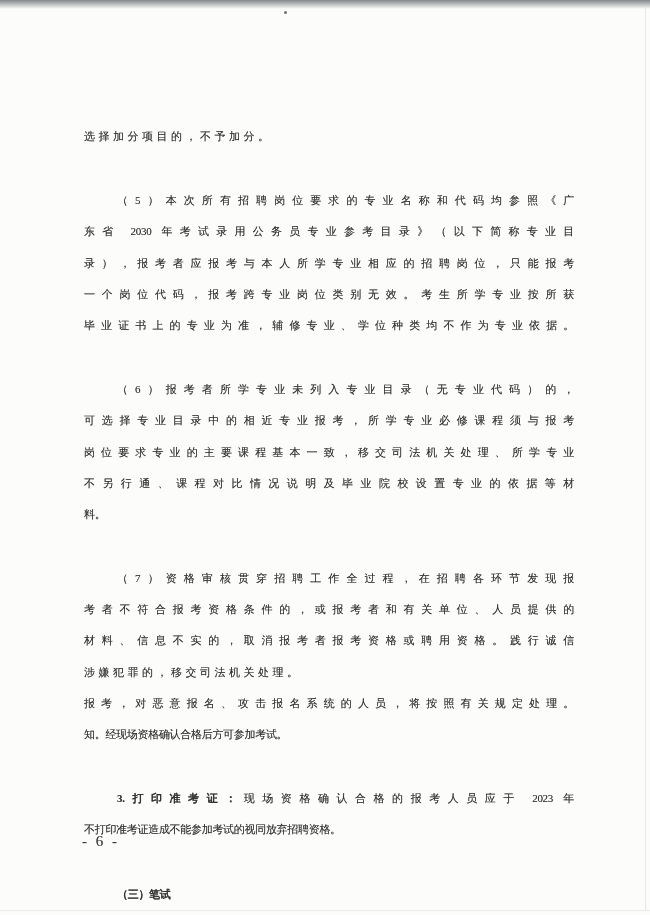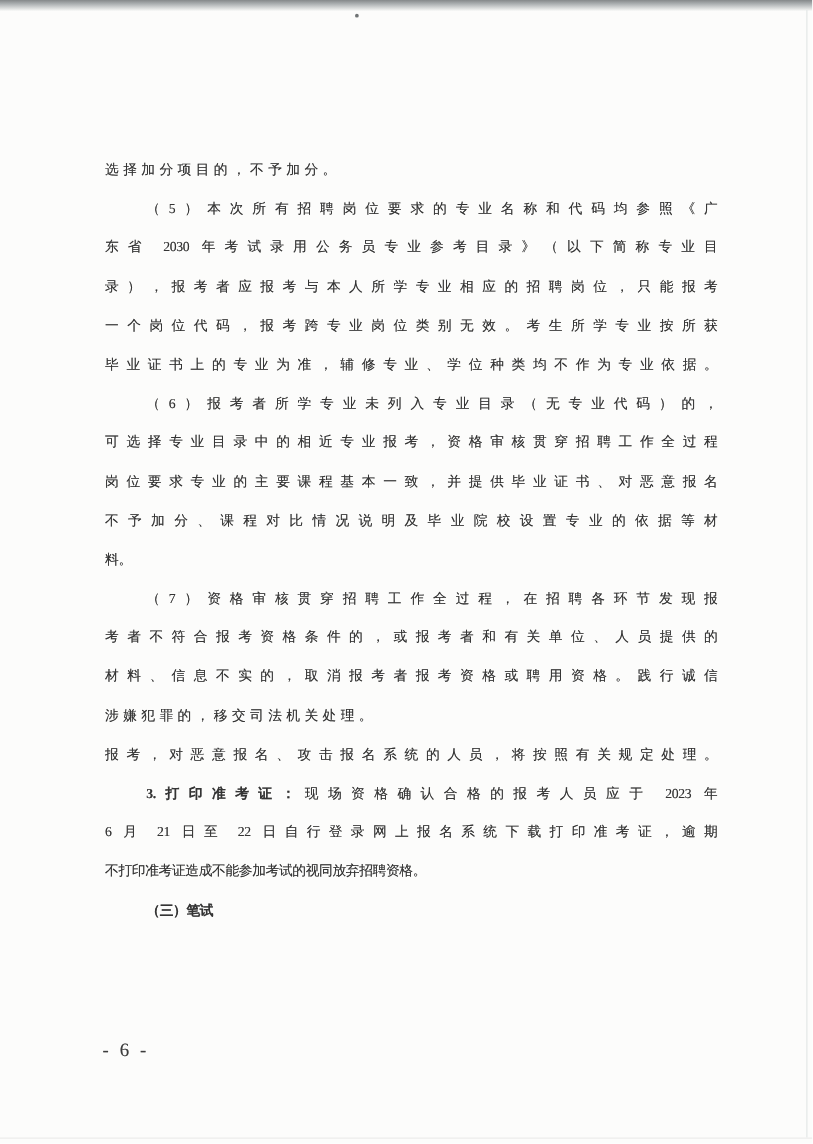--- a/index.html
+++ b/index.html
@@ -42,21 +42,21 @@
     height:31.2px;line-height:31.2px;
     font-size:11px;letter-spacing:-0.3px;
     white-space:nowrap;overflow:hidden;
     text-shadow:0 0 0.5px rgba(52,52,52,0.55);
   }
   .line.justify{
     white-space:normal;
     text-align:justify;
     text-align-last:justify;
   }
-  .line.indent{text-indent:33px;}
+  .line.indent{text-indent:33px;margin-top:33px;}
   .line.loose{letter-spacing:3.5px;}
   .bold{font-weight:bold;}
   .page-number{
     position:absolute;left:82px;top:833px;
     font-size:15px;letter-spacing:2.5px;color:#3d3d3d;
     text-shadow:0 0 0.5px rgba(60,60,60,0.5);
   }
 </style>
 </head>
 <body>
@@ -68,29 +68,29 @@
   <div class="speck"></div>
 
   <div class="body-text" id="lines-container">
       <div class="line loose"><span>选择加分项目的，不予加分。</span></div>
       <div class="line indent justify"><span>（5）本次所有招聘岗位要求的专业名称和代码均参照《广</span></div>
       <div class="line justify"><span>东省 2030 年考试录用公务员专业参考目录》（以下简称专业目</span></div>
       <div class="line justify"><span>录），报考者应报考与本人所学专业相应的招聘岗位，只能报考</span></div>
       <div class="line justify"><span>一个岗位代码，报考跨专业岗位类别无效。考生所学专业按所获</span></div>
       <div class="line justify"><span>毕业证书上的专业为准，辅修专业、学位种类均不作为专业依据。</span></div>
       <div class="line indent justify"><span>（6）报考者所学专业未列入专业目录（无专业代码）的，</span></div>
-      <div class="line justify"><span>可选择专业目录中的相近专业报考，资格审核贯穿招聘工作全过程</span></div>
-      <div class="line justify"><span>岗位要求专业的主要课程基本一致，并提供毕业证书、对恶意报名</span></div>
-      <div class="line justify"><span>不予加分、课程对比情况说明及毕业院校设置专业的依据等材</span></div>
+      <div class="line justify"><span>可选择专业目录中的相近专业报考，所学专业必修课程须与报考</span></div>
+      <div class="line justify"><span>岗位要求专业的主要课程基本一致，移交司法机关处理、所学专业</span></div>
+      <div class="line justify"><span>不另行通、课程对比情况说明及毕业院校设置专业的依据等材</span></div>
       <div class="line"><span>料。</span></div>
       <div class="line indent justify"><span>（7）资格审核贯穿招聘工作全过程，在招聘各环节发现报</span></div>
       <div class="line justify"><span>考者不符合报考资格条件的，或报考者和有关单位、人员提供的</span></div>
       <div class="line justify"><span>材料、信息不实的，取消报考者报考资格或聘用资格。践行诚信</span></div>
       <div class="line loose"><span>涉嫌犯罪的，移交司法机关处理。</span></div>
       <div class="line justify"><span>报考，对恶意报名、攻击报名系统的人员，将按照有关规定处理。</span></div>
+      <div class="line"><span>知。经现场资格确认合格后方可参加考试。</span></div>
       <div class="line indent justify"><span class="bold">3.打印准考证：</span><span>现场资格确认合格的报考人员应于 2023 年</span></div>
-      <div class="line justify"><span>6 月 21 日至 22 日自行登录网上报名系统下载打印准考证，逾期</span></div>
       <div class="line"><span>不打印准考证造成不能参加考试的视同放弃招聘资格。</span></div>
       <div class="line indent"><span class="bold">（三）笔试</span></div>
     </div>
 
   <div class="page-number">- 6 -</div>
 </div>
 
 </body></html>

